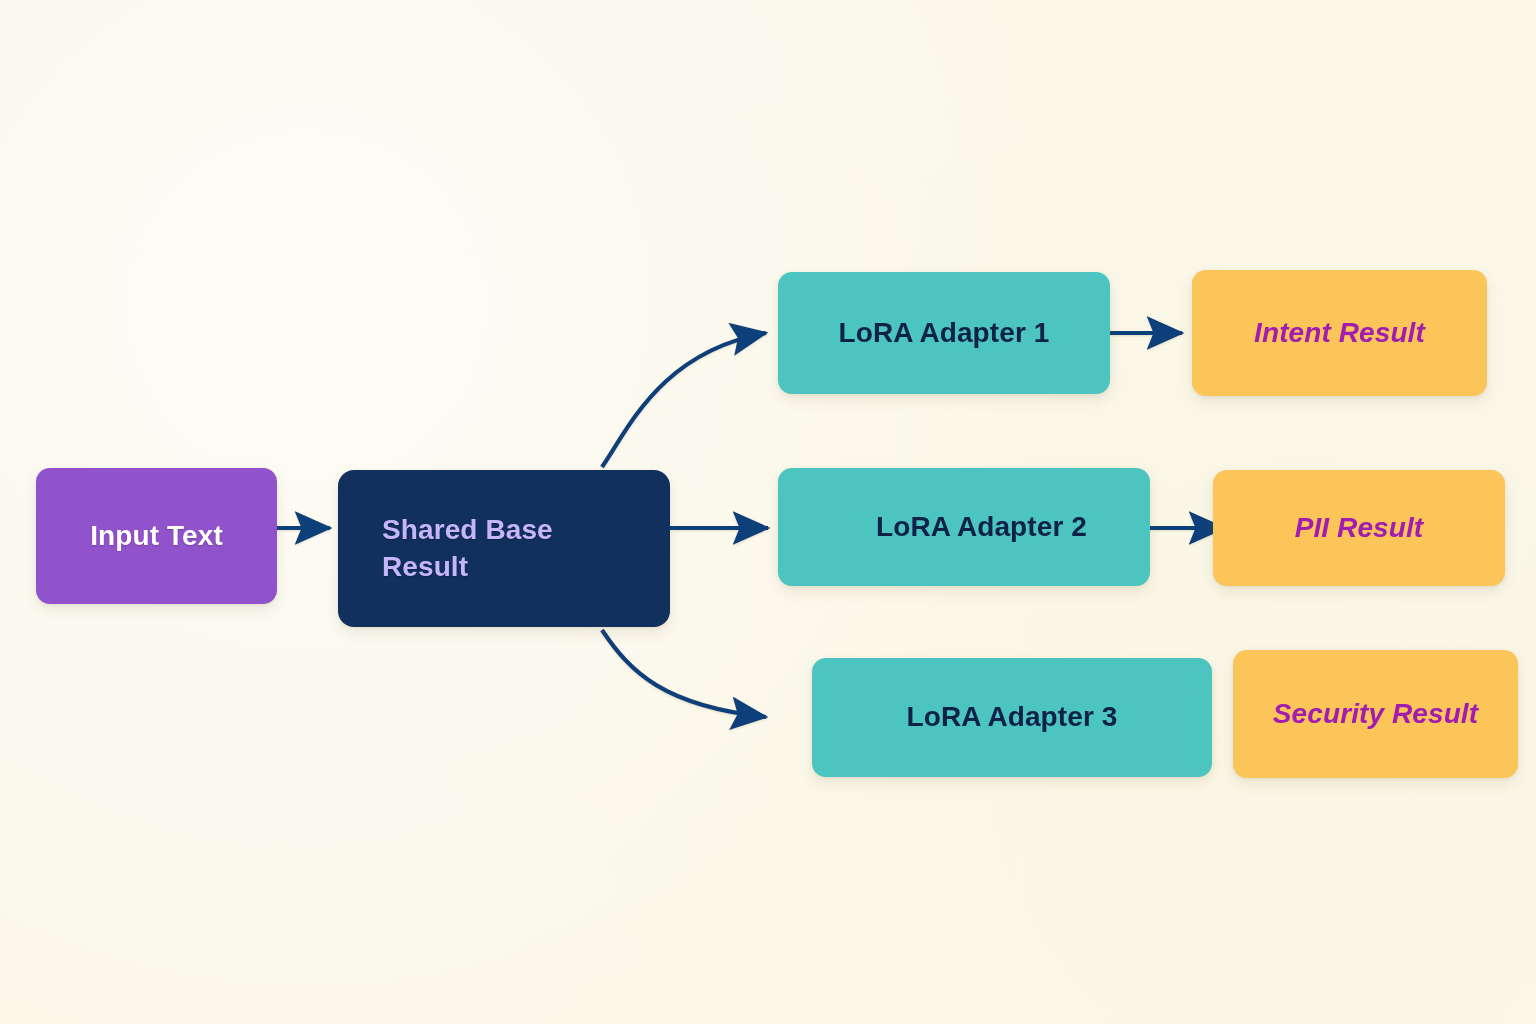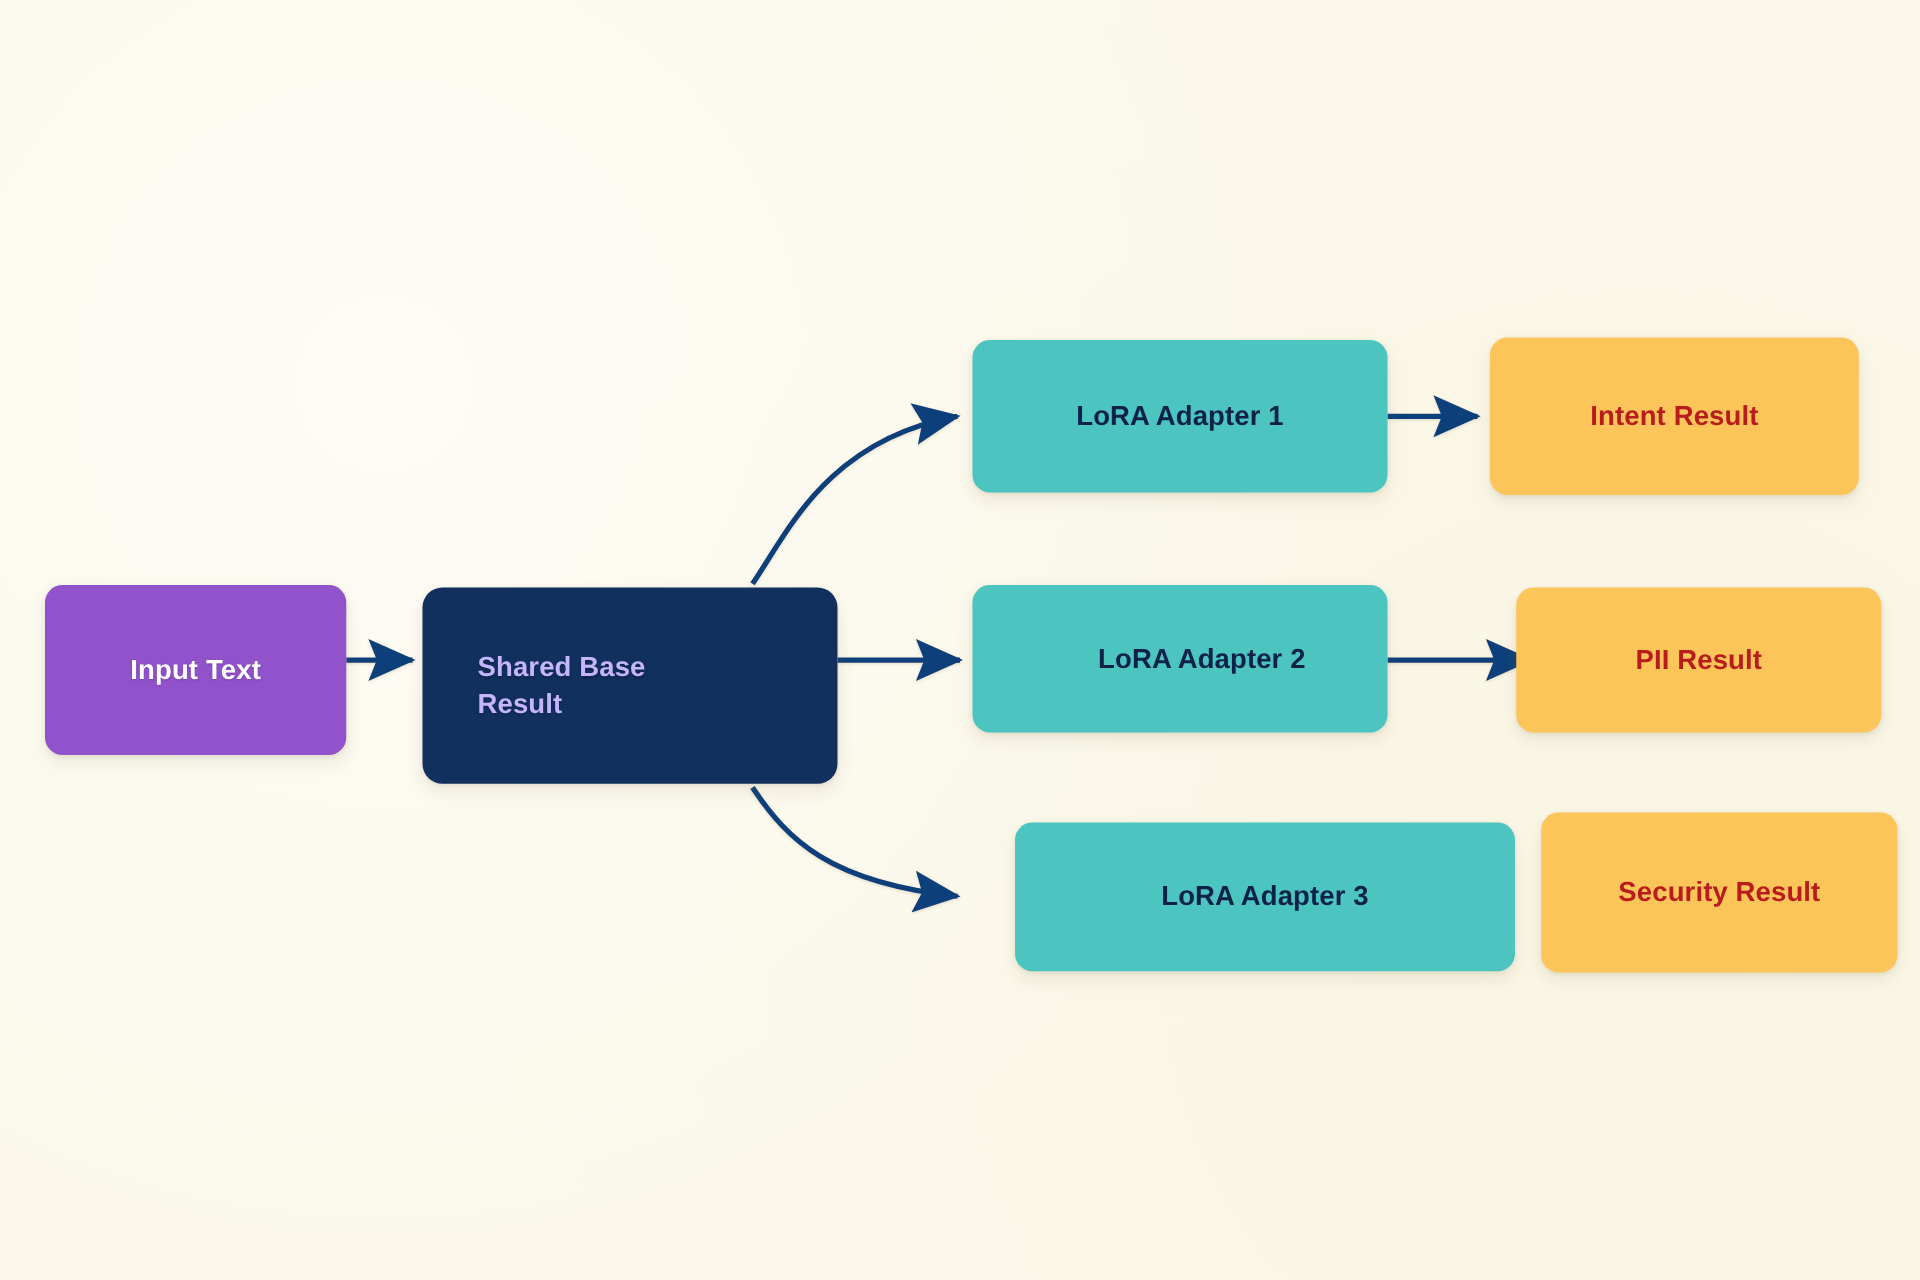--- a/index.html
+++ b/index.html
@@ -22,39 +22,39 @@
     position: absolute;
     box-sizing: border-box;
     display: flex;
     align-items: center;
     border-radius: 14px;
     box-shadow: 0 6px 14px rgba(120,110,70,0.13), 0 1px 3px rgba(120,110,70,0.10);
     user-select: none;
   }
   .node .label {
     width: 100%;
-    font-size: 22px;
+    font-size: 28px;
     font-weight: 600;
     letter-spacing: 0.1px;
     line-height: 1.3;
   }
   .node.center .label { text-align: center; }
   .node.leftal .label { text-align: left; padding-left: 44px; }
 
   .node-input   { background: #9153CB; }
   .node-input .label   { color: #FFFFFF; text-shadow: 0 1px 2px rgba(60,20,100,0.30); }
 
   .node-base    { background: #12305E; border-radius: 16px; }
   .node-base .label    { color: #c4b5fd; text-shadow: 0 1px 2px rgba(0,0,0,0.28); }
 
   .node-adapter { background: #4CC4BF; }
   .node-adapter .label { color: #0D2149; }
 
   .node-result  { background: #FBC55A; }
-  .node-result .label  { color: #b91c1c; }
+  .node-result .label  { color: #a21caf; font-style: italic; }
 
   #edges {
     position: absolute;
     left: 0; top: 0;
     width: 1536px;
     height: 1024px;
     pointer-events: none;
   }
 </style>
 </head>
@@ -98,21 +98,21 @@
     <span class="label">
       <span>Shared Base</span><br>
       <span>Result</span>
     </span>
   </div>
 
   <div class="node node-adapter center" style="left:778px; top:272px; width:332px; height:122px;">
     <span class="label">LoRA Adapter 1</span>
   </div>
 
-  <div class="node node-adapter center" style="left:778px; top:468px; width:332px; height:118px;padding-left:35px;">
+  <div class="node node-adapter center" style="left:778px; top:468px; width:372px; height:118px;padding-left:35px;">
     <span class="label">LoRA Adapter 2</span>
   </div>
 
   <div class="node node-adapter center" style="left:812px; top:658px; width:400px; height:119px;">
     <span class="label">LoRA Adapter 3</span>
   </div>
 
   <div class="node node-result center" style="left:1192px; top:270px; width:295px; height:126px;">
     <span class="label">Intent Result</span>
   </div>

